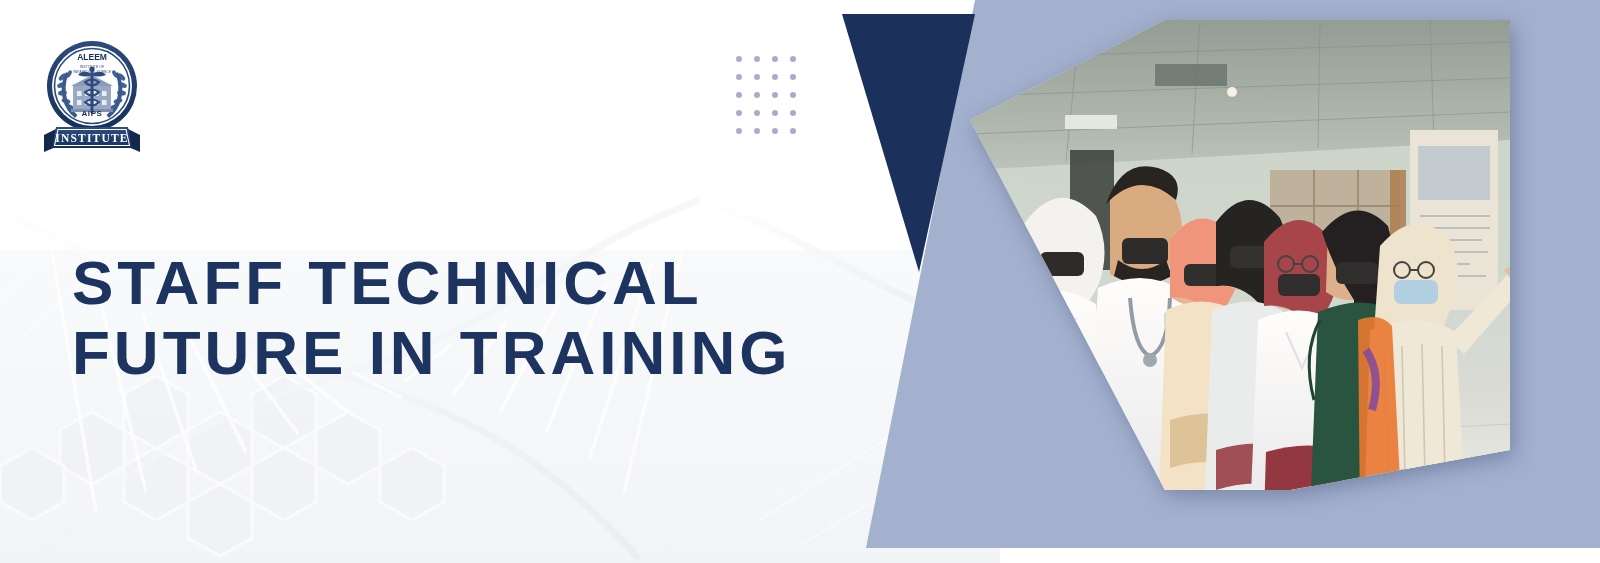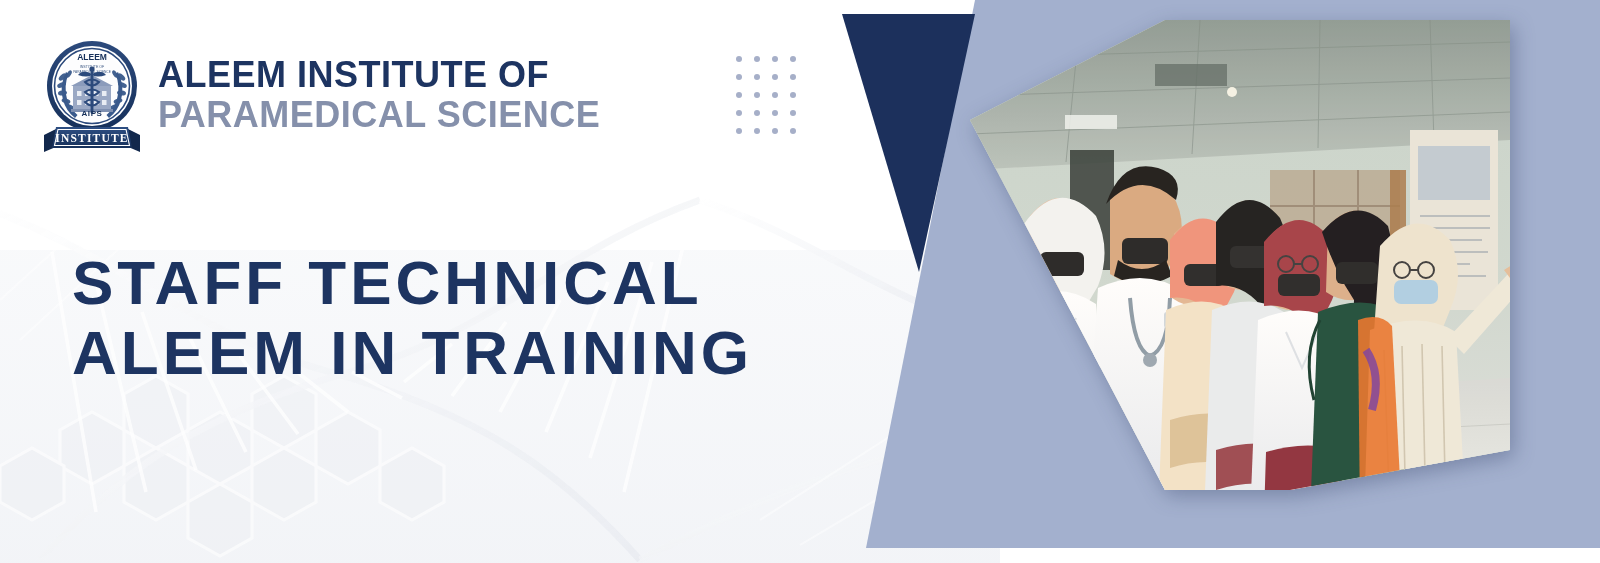--- a/index.html
+++ b/index.html
@@ -26,21 +26,21 @@
 
   
   .left-col{
     position:absolute; left:0; top:0;
     width:860px; height:563px;
     z-index:4;
   }
 
   .brand-row{
     position:absolute; left:36px; top:36px;
-    display:flex; align-items:center; gap:10px;
+    display:flex; align-items:center; gap:20px;
   }
 
   
   .logo-seal{
     position:relative;
     width:112px; height:118px;
     flex:0 0 auto;
   }
   .logo-seal svg{ display:block; }
 
@@ -463,29 +463,25 @@
           <g>
             <path d="M8 99 L22 92 L22 110 L8 116 Z" fill="#12284c"></path>
             <path d="M104 99 L90 92 L90 110 L104 116 Z" fill="#12284c"></path>
             <path d="M20 91 L92 91 L96 112 L16 112 Z" fill="url(#ribg)"></path>
             <path d="M22 93.5 L90 93.5 L93.5 109.5 L18.5 109.5 Z" fill="none" stroke="#ffffff" stroke-width="1.1"></path>
             <text x="56" y="106" text-anchor="middle" font-family="'Liberation Serif',serif" font-size="11.5" font-weight="bold" fill="#ffffff" letter-spacing="1.2">INSTITUTE</text>
           </g>
         </svg>
       </div>
 
-      <div class="brand-text">
-        <div class="brand-line1">ALEEM INSTITUTE OF</div>
-        <div class="brand-line2">PARAMEDICAL SCIENCE</div>
-      </div>
     </div>
 
     <div class="headline">
       <span class="hl">STAFF TECHNICAL</span>
-      <span class="hl">ALEEM IN TRAINING</span>
+      <span class="hl">FUTURE IN TRAINING</span>
     </div>
   </div>
 
   <div class="dot-grid" id="dot-grid" style="grid-template-columns: repeat(4, 18px); grid-template-rows: repeat(5, 18px);">
       <i style="background: rgb(166, 175, 200);"></i>
       <i style="background: rgb(166, 175, 200);"></i>
       <i style="background: rgb(166, 175, 200);"></i>
       <i style="background: rgb(166, 175, 200);"></i>
       <i style="background: rgb(166, 175, 200);"></i>
       <i style="background: rgb(166, 175, 200);"></i>

